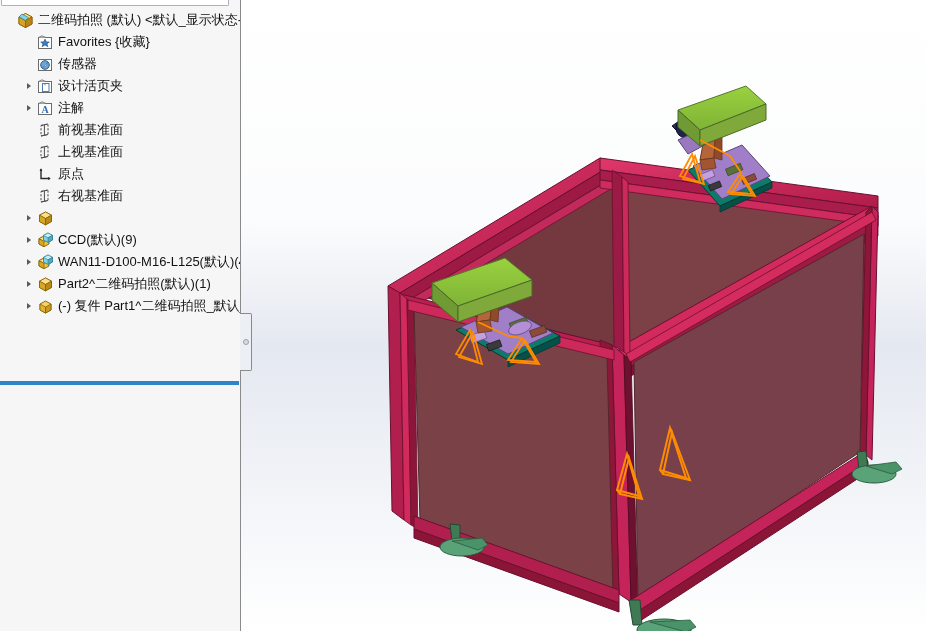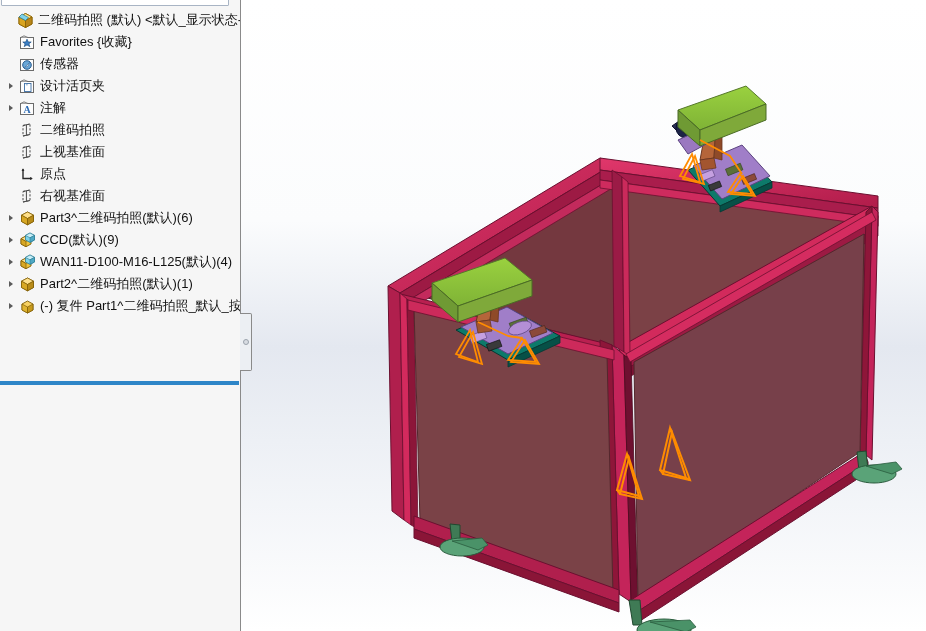--- a/index.html
+++ b/index.html
@@ -53,21 +53,21 @@
     border-bottom:3.5px solid transparent;
   }
   .ico{
     width:20px;height:22px;flex:0 0 20px;position:relative;
     display:flex;align-items:center;justify-content:center;
   }
   .lbl{padding-left:3px;font-size:13px;letter-spacing:0;}
 
   
   .lvl0{padding-left:2px;}
-  .lvl1{padding-left:4px;}
+  .lvl1{padding-left:22px;}
 
   
   .ico svg{display:block;}
 
   
   #tree-sep{
     position:absolute;left:0;top:381px;width:239px;height:4px;
     background:#2e86c8;
   }
 
@@ -341,21 +341,21 @@
 
       <div class="trow lvl1">
         <span class="arrow"></span>
         <span class="ico">
           <svg width="16" height="15" viewBox="0 0 16 15">
             <path d="M4,2.5 L11,1 L11,11.5 L4,13 Z" fill="none" stroke="#4a4a4a" stroke-width="1" stroke-dasharray="2.2 1.6"></path>
             <path d="M4,2.5 L11,1 M4,13 L11,11.5" stroke="#4a4a4a" stroke-width="1"></path>
             <path d="M7.4,2 L7.4,12.3" stroke="#4a4a4a" stroke-width="1"></path>
           </svg>
         </span>
-        <span class="lbl">二维码拍照</span>
+        <span class="lbl">前视基准面</span>
       </div>
 
       <div class="trow lvl1">
         <span class="arrow"></span>
         <span class="ico">
           <svg width="16" height="15" viewBox="0 0 16 15">
             <path d="M4,2.5 L11,1 L11,11.5 L4,13 Z" fill="none" stroke="#4a4a4a" stroke-width="1" stroke-dasharray="2.2 1.6"></path>
             <path d="M4,2.5 L11,1 M4,13 L11,11.5" stroke="#4a4a4a" stroke-width="1"></path>
             <path d="M7.4,2 L7.4,12.3" stroke="#4a4a4a" stroke-width="1"></path>
           </svg>
@@ -390,21 +390,20 @@
       <div class="trow lvl1">
         <span class="arrow has"></span>
         <span class="ico">
           <svg width="17" height="16" viewBox="0 0 17 16">
             <polygon points="8.5,2 14.5,5.2 14.5,11.5 8.5,14.8 2.5,11.5 2.5,5.2" fill="#f0c33c" stroke="#7e5c05" stroke-width="0.9"></polygon>
             <polygon points="8.5,2 14.5,5.2 8.5,8.5 2.5,5.2" fill="#ffe08a" stroke="#7e5c05" stroke-width="0.7"></polygon>
             <polygon points="2.5,5.2 8.5,8.5 8.5,14.8 2.5,11.5" fill="#d8a824" stroke="#7e5c05" stroke-width="0.7"></polygon>
             <polygon points="8.5,8.5 14.5,5.2 14.5,11.5 8.5,14.8" fill="#b98c18" stroke="#7e5c05" stroke-width="0.7"></polygon>
           </svg>
         </span>
-        <span class="lbl">Part3^二维码拍照(默认)(6)</span>
       </div>
 
       <div class="trow lvl1">
         <span class="arrow has"></span>
         <span class="ico">
           <svg width="17" height="16" viewBox="0 0 17 16">
             <polygon points="7,4 12,6.7 12,12 7,14.7 2,12 2,6.7" fill="#f0c33c" stroke="#7e5c05" stroke-width="0.9"></polygon>
             <polygon points="7,4 12,6.7 7,9.4 2,6.7" fill="#ffe08a" stroke="#7e5c05" stroke-width="0.7"></polygon>
             <polygon points="2,6.7 7,9.4 7,14.7 2,12" fill="#d8a824" stroke="#7e5c05" stroke-width="0.7"></polygon>
             <polygon points="11,1 15.5,3.4 15.5,8 11,10.4 6.5,8 6.5,3.4" fill="#7fd3e8" stroke="#2a7b92" stroke-width="0.8"></polygon>

